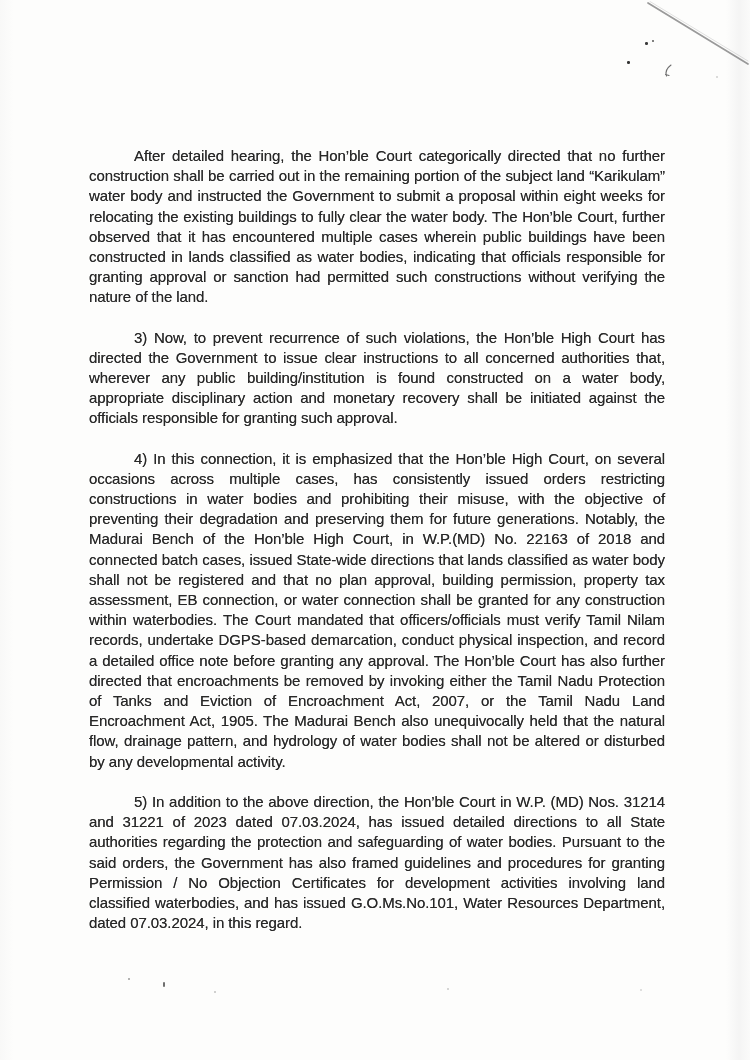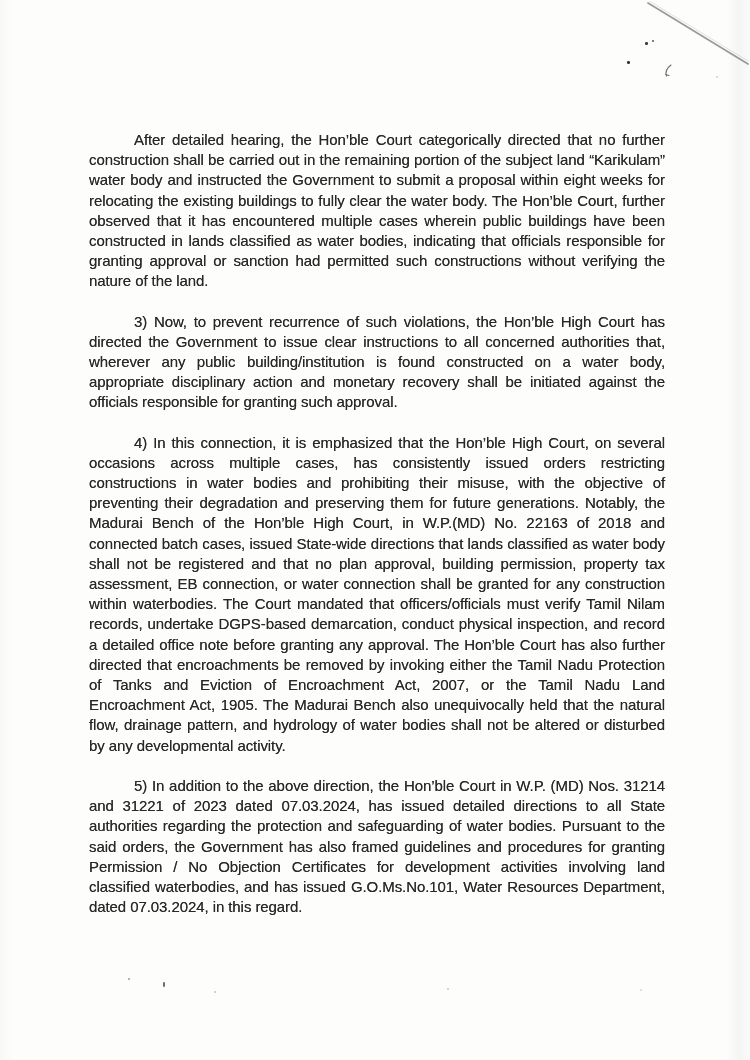--- a/index.html
+++ b/index.html
@@ -41,21 +41,21 @@
     top: 130px;
     width: 576px;
     color: #282828;
     font-size: 15px;
     line-height: 20.2px;
     letter-spacing: -0.08px;
     text-align: justify;
     text-shadow: 0 0 0.35px rgba(40,40,40,0.75);
   }
   .textblock p {
-    margin: 0 0 20px 0;
+    margin: 16px 0 20px 0;
     text-indent: 45px;
   }
   .crease-svg {
     position: absolute;
     left: 635px;
     top: 0;
     pointer-events: none;
   }
   .scratch-svg {
     position: absolute;

